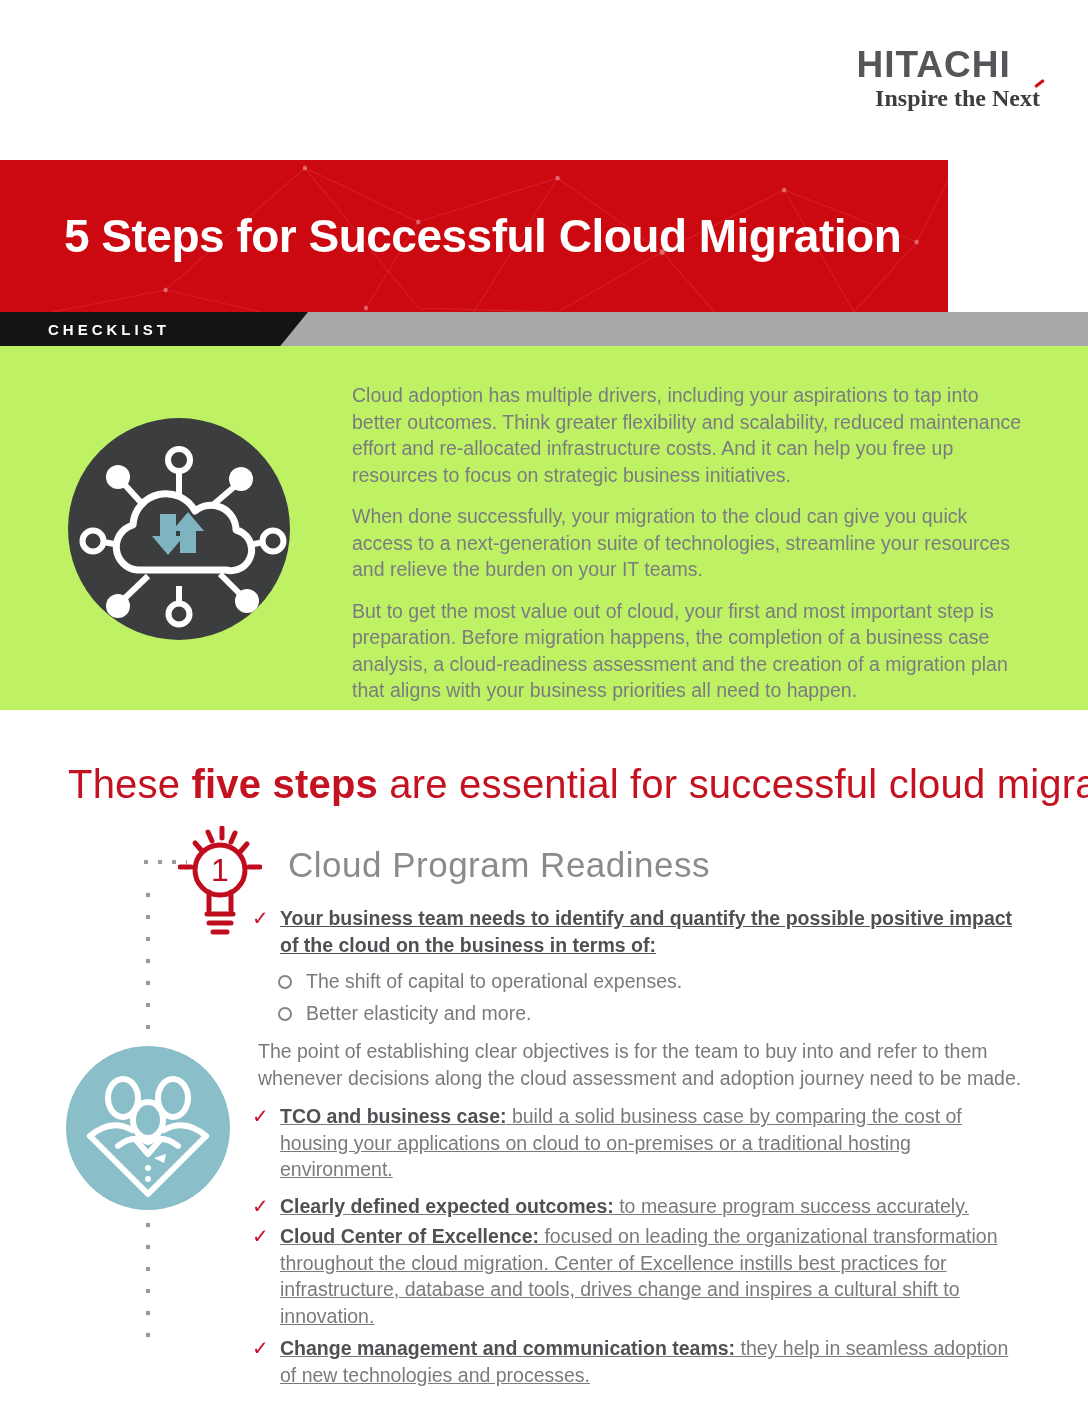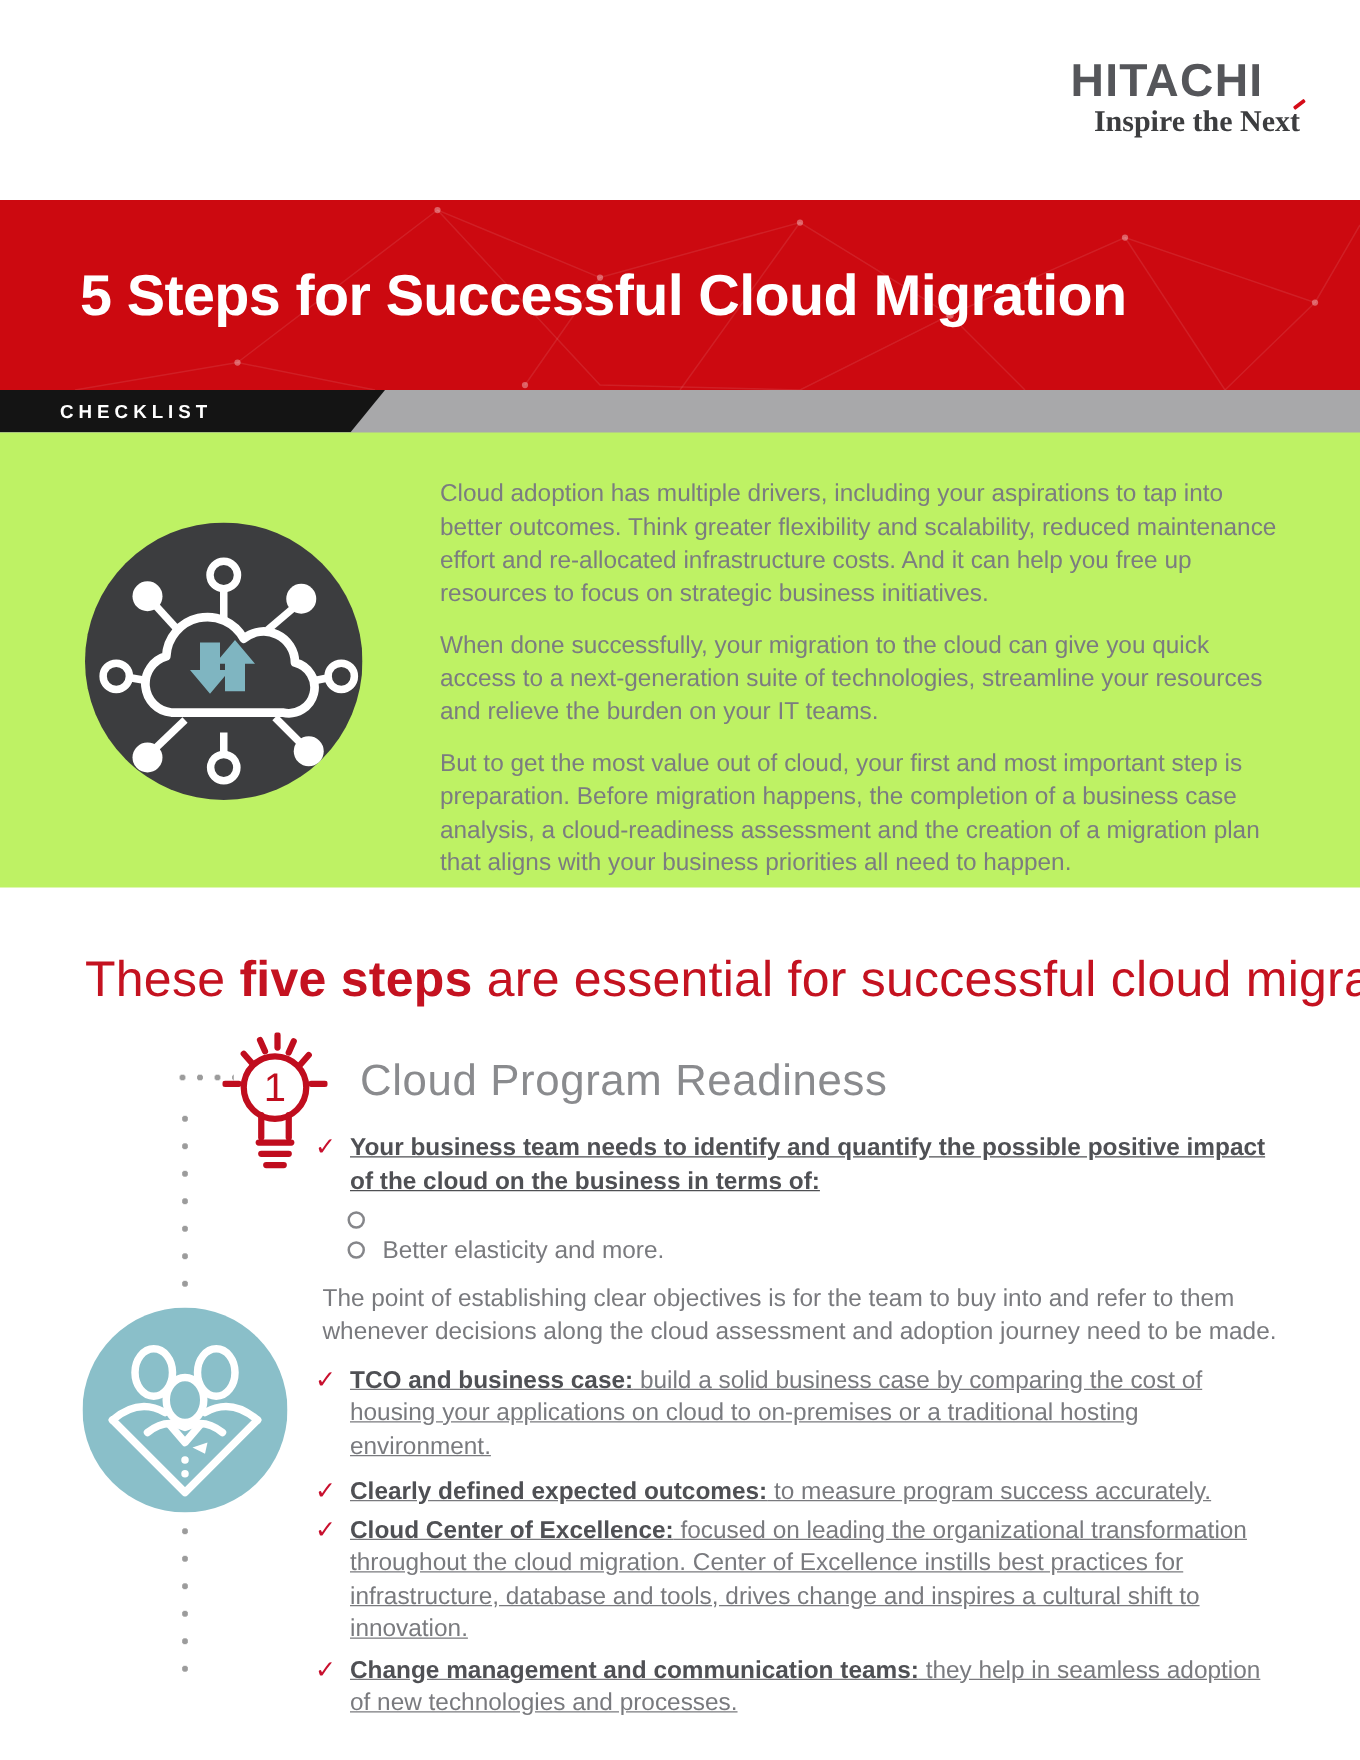--- a/index.html
+++ b/index.html
@@ -9,21 +9,21 @@
   
   .logo{position:absolute;top:46px;right:48px;text-align:center;}
   .brand{font-size:37px;font-weight:800;letter-spacing:1px;color:#55565a;line-height:1;}
   .tagline{font-family:"Liberation Serif",serif;font-weight:700;font-size:24px;color:#3c3d3f;
            margin-top:3px;line-height:1;margin-left:48px;}
   .accent-t{position:relative;display:inline-block;}
   .accent-t .accent{position:absolute;top:-4px;right:-5px;width:11px;height:3px;
            background:#d50c18;transform:rotate(-38deg);border-radius:1px;}
 
   
-  .banner{position:absolute;top:160px;left:0;width:1088px;height:152px;background:#cc0910;overflow:hidden;}
+  .banner{position:absolute;top:160px;left:0;width:948px;height:152px;background:#cc0910;overflow:hidden;}
   .banner svg.net{position:absolute;inset:0;width:100%;height:100%;}
   .banner-title{position:absolute;left:64px;top:50%;transform:translateY(-50%);
     color:#ffffff;font-size:46px;font-weight:700;letter-spacing:-0.5px;white-space:nowrap;}
 
   
   .strip{position:absolute;top:312px;left:0;width:1088px;height:50px;background:#a8a8aa;}
   .strip-black{position:absolute;left:0;top:0;width:308px;height:34px;background:#141414;
     clip-path:polygon(0 0,100% 0,91% 100%,0 100%);}
   .strip-label{position:absolute;left:48px;top:0;height:34px;display:flex;align-items:center;
     color:#ffffff;font-size:15px;font-weight:700;letter-spacing:4px;}
@@ -192,20 +192,21 @@
   <div class="content">
 
     <div class="check-row item1">
       <span class="check-mark">✓</span>
       <span class="check-body">Your business team needs to identify and quantify the possible positive impact of the cloud on the business in terms of:</span>
     </div>
 
     <ul class="subbullets">
       <li>
           <span class="ocircle"></span>
+          <span>The shift of capital to operational expenses.</span>
         </li>
       <li>
           <span class="ocircle"></span>
           <span>Better elasticity and more.</span>
         </li>
     </ul>
 
     <p class="plain-par">The point of establishing clear objectives is for the team to buy into and refer to them whenever decisions along the cloud assessment and adoption journey need to be made.</p>
 
     <div class="check-row">

